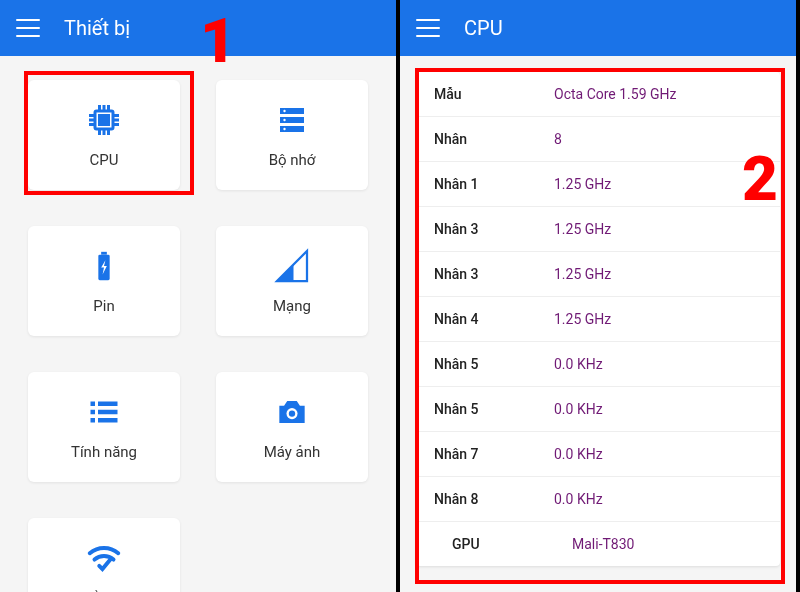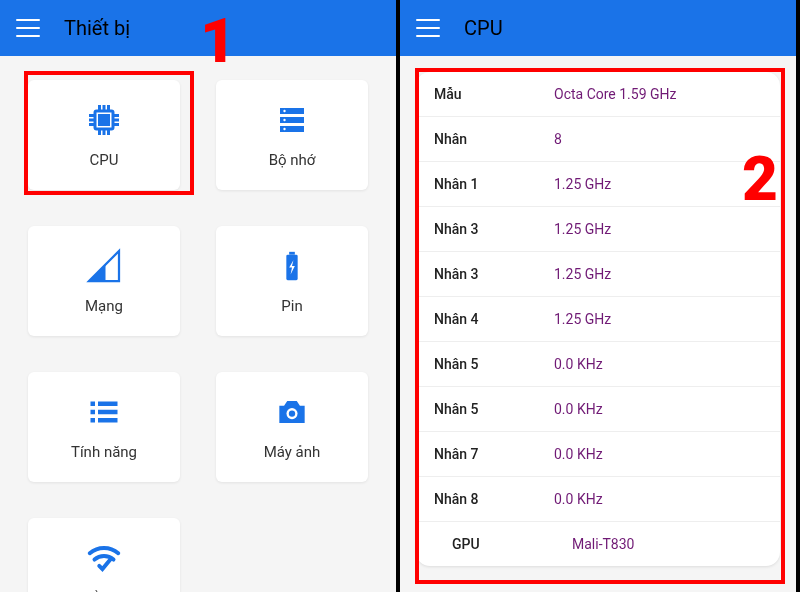--- a/index.html
+++ b/index.html
@@ -15,21 +15,21 @@
       width: 398px;
       height: 592px;
       background: #f5f5f5;
       position: relative;
       overflow: hidden;
     }
     .screen-left { border-right: 2px solid #000; }
     .screen-right { border-left: 2px solid #000; }
     .header {
       background: #1a73e8;
-      color: #000000;
+      color: #ffffff;
       height: 56px;
       display: flex;
       align-items: center;
       padding: 0 16px;
       gap: 24px;
     }
     .hamburger {
       width: 24px;
       height: 18px;
       display: flex;
@@ -110,21 +110,21 @@
       right: 18px;
       top: 142px;
       color: #ff0000;
       font-size: 62px;
       font-weight: 900;
       pointer-events: none;
     }
     .detail-card {
       background: #fff;
       margin: 16px;
-      border-radius: 14px;
+      border-radius: 4px;
       box-shadow: 0 1px 3px rgba(0,0,0,0.1);
     }
     .detail-row {
       display: flex;
       padding: 14px 18px;
       border-bottom: 1px solid #eee;
       font-size: 14px;
     }
     .detail-row:last-child { border-bottom: none; padding-left: 36px; }
     .detail-label {
@@ -182,37 +182,37 @@
             <circle cx="7" cy="12" r="0.8" fill="#fff"></circle>
           <rect x="4" y="16" width="16" height="4"></rect>
             <circle cx="7" cy="18" r="0.8" fill="#fff"></circle>
         </svg>
       </div>
       <div class="tile-label">Bộ nhớ</div>
     </div>
 
     <div class="tile">
       <div class="tile-icon">
-        <svg viewBox="0 0 24 24" width="36" height="36">
-          <path d="M2 22 L22 2 L22 22 Z" fill="none" stroke="#1a73e8" stroke-width="1.5"></path>
-          <path d="M2 22 L13 11 L13 22 Z" fill="#1a73e8"></path>
-        </svg>
-      </div>
-      <div class="tile-label">Mạng</div>
-    </div>
-
-    <div class="tile">
-      <div class="tile-icon">
         <svg viewBox="0 0 24 24" width="34" height="34" fill="#1a73e8">
           <rect x="8" y="4" width="8" height="18" rx="1"></rect>
           <rect x="10" y="2" width="4" height="2"></rect>
           <path d="M13 8 L10 13 L12 13 L11 18 L14 12 L12 12 Z" fill="#fff"></path>
         </svg>
       </div>
       <div class="tile-label">Pin</div>
+    </div>
+
+    <div class="tile">
+      <div class="tile-icon">
+        <svg viewBox="0 0 24 24" width="36" height="36">
+          <path d="M2 22 L22 2 L22 22 Z" fill="none" stroke="#1a73e8" stroke-width="1.5"></path>
+          <path d="M2 22 L13 11 L13 22 Z" fill="#1a73e8"></path>
+        </svg>
+      </div>
+      <div class="tile-label">Mạng</div>
     </div>
 
 
     <div class="tile">
       <div class="tile-icon">
         <svg viewBox="0 0 24 24" width="36" height="36" fill="#1a73e8">
           <rect x="3" y="5" width="3" height="3"></rect>
             <rect x="8" y="5" width="13" height="3"></rect>
           <rect x="3" y="10.5" width="3" height="3"></rect>
             <rect x="8" y="10.5" width="13" height="3"></rect>

